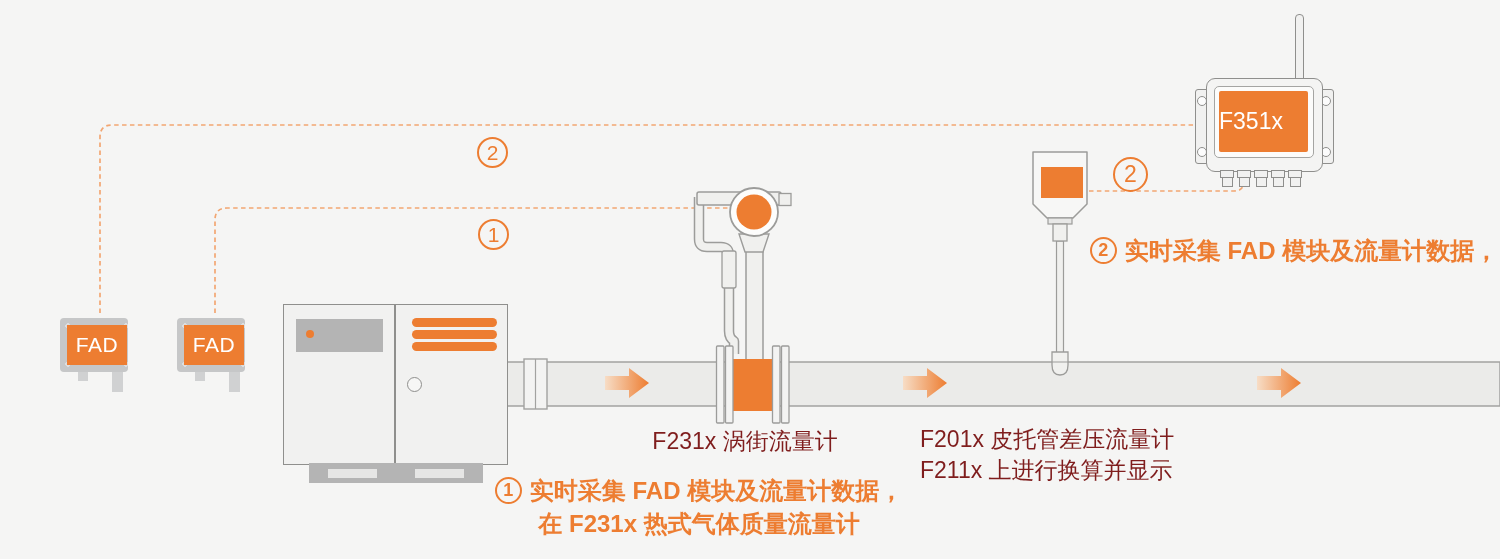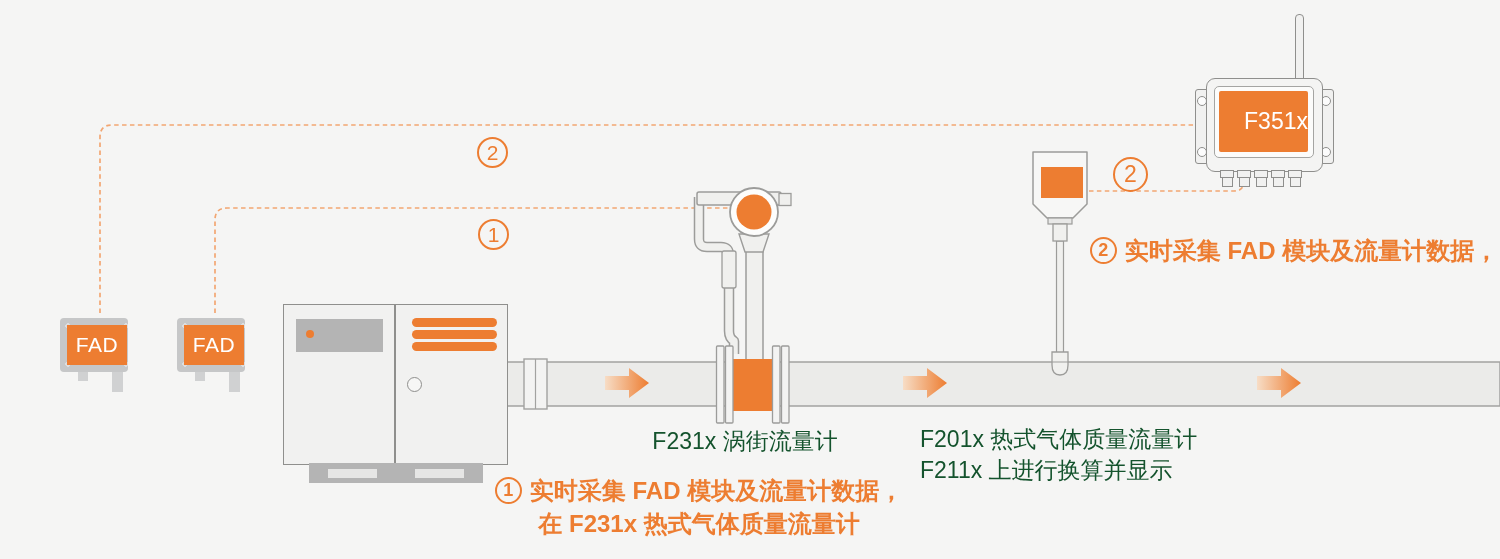--- a/index.html
+++ b/index.html
@@ -22,21 +22,21 @@
     position:absolute;left:7px;top:7px;width:60px;height:40px;background:#ed7d31;
     display:flex;align-items:center;justify-content:center;
     color:#fff;font-size:21px;letter-spacing:.5px;
   }
   .fad-leg{position:absolute;background:#d0d1d2;}
   
   .f351-ear{position:absolute;width:13px;height:73px;background:#f1f1f0;border:1.5px solid #8f8f8d;border-radius:3px;}
   .f351-dot{position:absolute;left:1px;width:8px;height:8px;border:1px solid #8f8f8d;border-radius:50%;background:#fcfcfc;}
   .f351-term{position:absolute;background:#f1f1f0;border:1px solid #8f8f8d;}
   
-  .gray-label{position:absolute;color:#14532d;font-size:23px;line-height:31px;}
+  .gray-label{position:absolute;color:#7f1d1d;font-size:23px;line-height:31px;}
   .note{position:absolute;color:#ed7d31;font-weight:bold;font-size:24px;line-height:33px;text-align:center;}
   .note-row{display:flex;align-items:center;justify-content:center;gap:8px;}
   .circ{
     display:flex;align-items:center;justify-content:center;border:2.5px solid #ed7d31;
     border-radius:50%;color:#ed7d31;box-sizing:border-box;font-weight:600;
   }
   .circ-inline{width:27px;height:27px;font-size:18px;flex:0 0 auto;}
   .circ-big{position:absolute;font-size:21px;font-weight:500;}
 </style>
 </head>
@@ -132,21 +132,21 @@
     <div class="f351-ear" style="left:1195px;top:89px;">
       <div class="f351-dot" style="top:6px;"></div>
       <div class="f351-dot" style="bottom:6px;"></div>
     </div>
     <div class="f351-ear" style="left:1319px;top:89px;">
       <div class="f351-dot" style="top:6px;"></div>
       <div class="f351-dot" style="bottom:6px;"></div>
     </div>
     <div class="abs" style="left:1206px;top:78px;width:115px;height:92px;background:#f4f4f3;border:1.5px solid #8f8f8d;border-radius:9px;"></div>
     <div class="abs" style="left:1214px;top:86px;width:98px;height:70px;background:#fcfcfb;border:1px solid #a5a5a3;border-radius:5px;"></div>
-    <div class="abs" style="left:1219px;top:91px;width:89px;height:61px;background:#ed7d31;border-radius:2px;display:flex;align-items:center;justify-content:flex-end;color:#fff;font-size:23px;">
+    <div class="abs" style="left:1219px;top:91px;width:89px;height:61px;background:#ed7d31;border-radius:2px;display:flex;align-items:center;justify-content:flex-start;color:#fff;font-size:23px;">
       <span>F351x</span>
     </div>
     <div class="f351-term" style="left:1220px;top:170px;width:12px;height:6px;"></div>
     <div class="f351-term" style="left:1237px;top:170px;width:12px;height:6px;"></div>
     <div class="f351-term" style="left:1254px;top:170px;width:12px;height:6px;"></div>
     <div class="f351-term" style="left:1271px;top:170px;width:12px;height:6px;"></div>
     <div class="f351-term" style="left:1288px;top:170px;width:12px;height:6px;"></div>
     <div class="f351-term" style="left:1221.5px;top:177px;width:9px;height:8px;"></div>
     <div class="f351-term" style="left:1238.5px;top:177px;width:9px;height:8px;"></div>
     <div class="f351-term" style="left:1255.5px;top:177px;width:9px;height:8px;"></div>
@@ -159,21 +159,21 @@
   </div>
   <div class="circ circ-big" style="left:478px;top:219px;width:31px;height:31px;">
     <span>1</span>
   </div>
   <div class="circ circ-big" style="left:1113px;top:157px;width:35px;height:35px;font-size:23px;">
     <span>2</span>
   </div>
 
   <div class="gray-label" style="left:595px;top:426px;width:300px;text-align:center;">F231x 涡街流量计</div>
   <div class="gray-label" style="left:920px;top:424px;">
-    <div>F201x 热式气体质量流量计</div>
+    <div>F201x 皮托管差压流量计</div>
     <div>F211x 上进行换算并显示</div>
   </div>
 
   <div class="note" style="left:494px;top:474px;width:410px;">
     <div class="note-row">
       <span class="circ circ-inline">
         <span>1</span>
       </span>
       <span>实时采集 FAD 模块及流量计数据，</span>
     </div>

